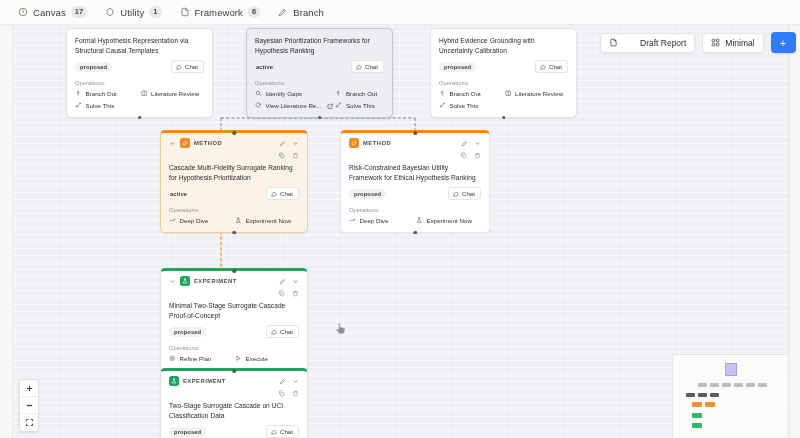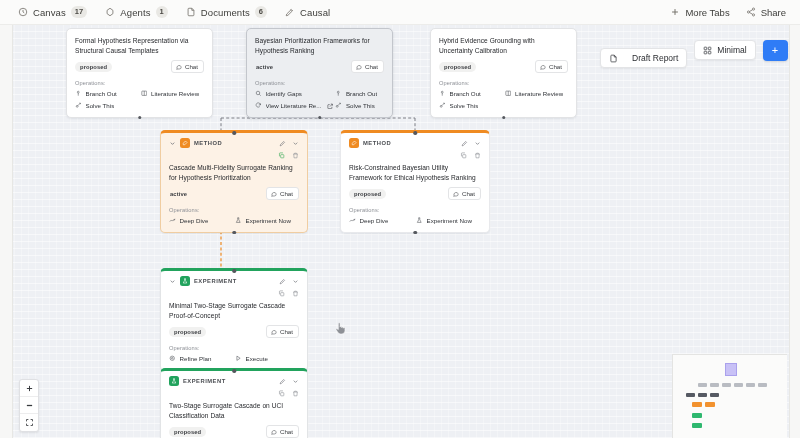--- a/index.html
+++ b/index.html
@@ -197,67 +197,46 @@
         <span>Canvas</span>
         <span class="cnt">17</span>
       </div>
 
       <div class="tab">
         <span class="ic">
           <svg viewBox="0 0 24 24" fill="none" stroke="currentColor" stroke-width="2">
               <path d="M12 3l7 5v8l-7 5-7-5V8z"></path>
             </svg>
         </span>
-        <span>Agents</span>
+        <span>Utility</span>
         <span class="cnt">1</span>
       </div>
 
       <div class="tab">
         <span class="ic">
           <svg viewBox="0 0 24 24" fill="none" stroke="currentColor" stroke-width="2">
               <path d="M14 3H7a2 2 0 00-2 2v14a2 2 0 002 2h10a2 2 0 002-2V8z"></path>
               <path d="M14 3v5h5"></path>
             </svg>
         </span>
-        <span>Documents</span>
+        <span>Framework</span>
         <span class="cnt">6</span>
       </div>
 
       <div class="tab">
         <span class="ic">
           <svg viewBox="0 0 24 24" fill="none" stroke="currentColor" stroke-width="2">
               <path d="M3 21l4-1 11-11-3-3L4 17z"></path>
               <path d="M14 6l3 3"></path>
             </svg>
         </span>
-        <span>Causal</span>
-      </div>
-    </div>
-
-    <div class="header-right">
-      <div class="hbtn">
-        <span>
-          <svg viewBox="0 0 24 24" fill="none" stroke="currentColor" stroke-width="2.4">
-              <path d="M12 5v14M5 12h14"></path>
-            </svg>
-        </span>
-        <span>More Tabs</span>
-      </div>
-      <div class="hbtn">
-        <span>
-          <svg viewBox="0 0 24 24" fill="none" stroke="currentColor" stroke-width="2">
-              <circle cx="18" cy="5" r="2.6"></circle>
-              <circle cx="6" cy="12" r="2.6"></circle>
-              <circle cx="18" cy="19" r="2.6"></circle>
-              <path d="M8.4 10.8l7.2-4.2M8.4 13.2l7.2 4.2"></path>
-            </svg>
-        </span>
-        <span>Share</span>
-      </div>
-    </div>
+        <span>Branch</span>
+      </div>
+    </div>
+
   </div>
 
   <div class="canvas">
     <div class="left-rail"></div>
     <div class="right-rail"></div>
 
     <svg class="edges" width="800" height="413" viewBox="0 0 800 413">
 
       <path d="M318 67 L318 93" stroke="#7c7f86" stroke-width="1" fill="none"></path>
       <path d="M221 93 L415 93" stroke="#7c7f86" stroke-width="1" fill="none" stroke-dasharray="3 2.2"></path>
@@ -754,21 +733,21 @@
 
       <div class="mmnode orange" style="left:19px; top:47px; width:10px; height:5px;"></div>
       <div class="mmnode orange" style="left:32px; top:47px; width:10px; height:5px;"></div>
 
       <div class="mmnode green" style="left:19px; top:58px; width:10px; height:5px;"></div>
       <div class="mmnode green" style="left:19px; top:68px; width:10px; height:5px;"></div>
     </div>
   </div>
 
   <div style="position:absolute; left:600px; top:32px; display:flex; align-items:center; gap:7px; z-index:25;">
-    <div style="display:flex; align-items:center; gap:14px; background:#fff; border:1px solid #e3e4e6; border-radius:4px; padding:4px 8px; box-shadow:0 1px 2px rgba(0,0,0,.06); cursor:pointer;margin-top:16px;">
+    <div style="display:flex; align-items:center; gap:22px; background:#fff; border:1px solid #e3e4e6; border-radius:4px; padding:4px 8px; box-shadow:0 1px 2px rgba(0,0,0,.06); cursor:pointer;">
       <span>
         <svg viewBox="0 0 24 24" width="9" height="9" fill="none" stroke="#3a3c40" stroke-width="2" style="display:block">
             <path d="M14 3H7a2 2 0 00-2 2v14a2 2 0 002 2h10a2 2 0 002-2V8z"></path>
             <path d="M14 3v5h5"></path>
           </svg>
       </span>
       <span style="font-size:8.5px; color:#2b2d31;">Draft Report</span>
     </div>
     <div style="display:flex; align-items:center; gap:5px; background:#fff; border:1px solid #e3e4e6; border-radius:4px; padding:4px 8px; box-shadow:0 1px 2px rgba(0,0,0,.06); cursor:pointer;">
       <span>

